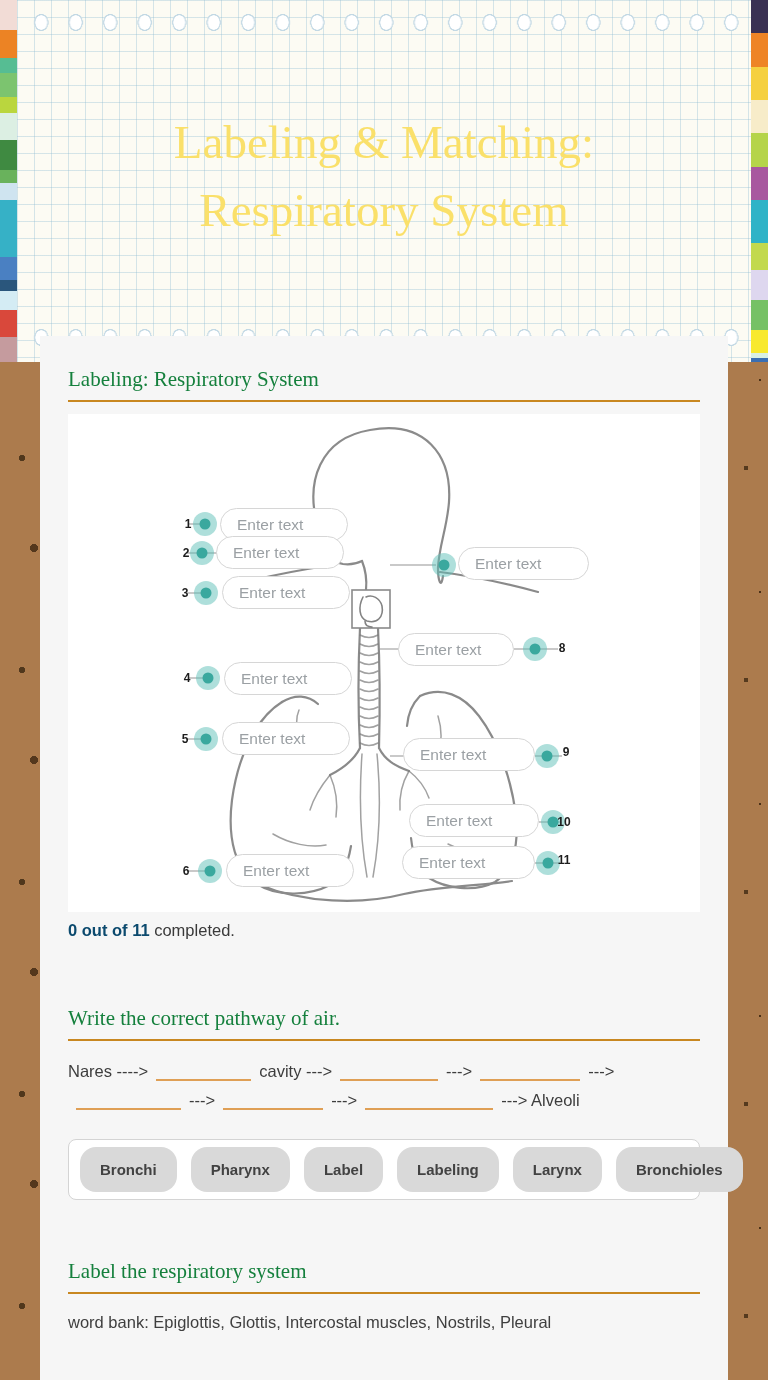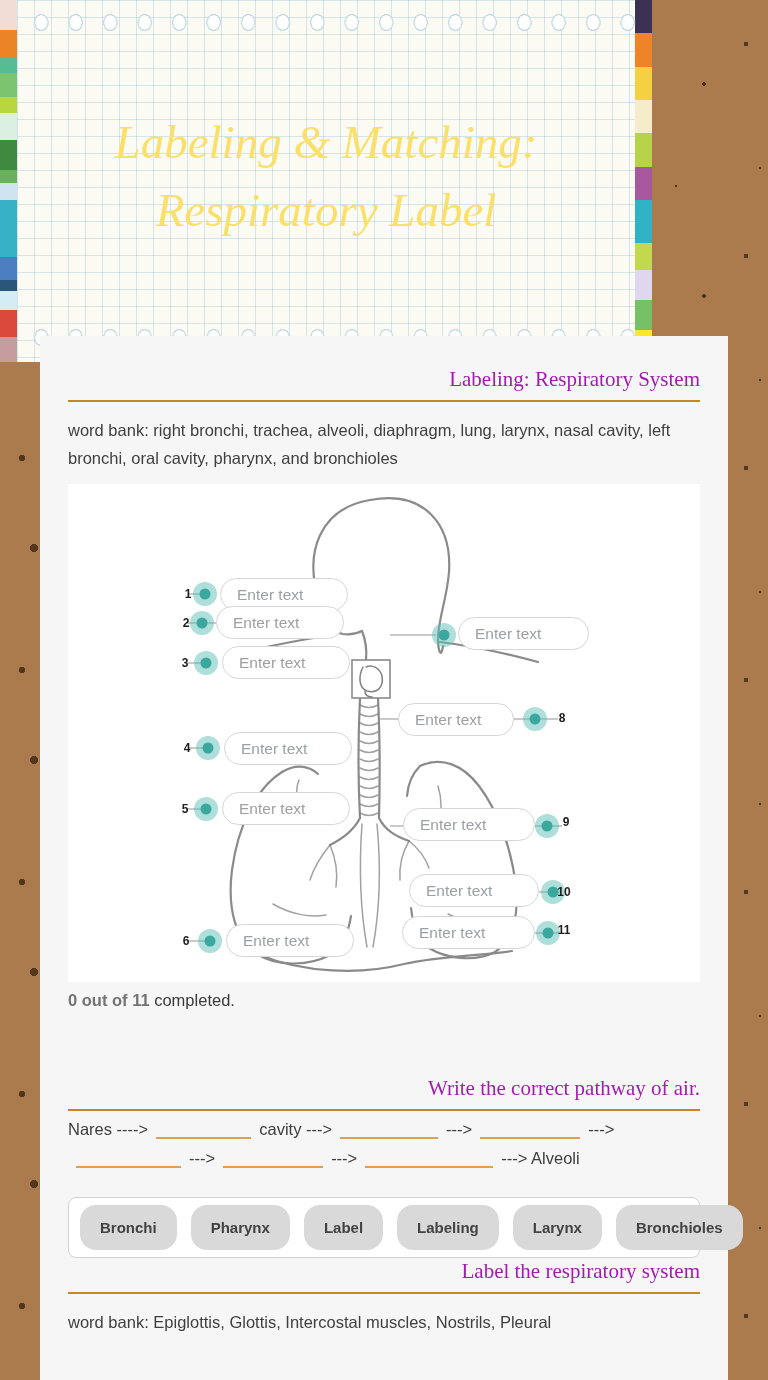--- a/index.html
+++ b/index.html
@@ -13,27 +13,26 @@
       radial-gradient(circle 2px at 122px 84px, #4a3017 97%, rgba(0,0,0,0) 100%),
       radial-gradient(circle 1.5px at 64px 146px, #50371c 97%, rgba(0,0,0,0) 100%),
       radial-gradient(circle 2.5px at 164px 44px, #553a1e 97%, rgba(0,0,0,0) 100%),
       radial-gradient(circle 1px at 94px 186px, #50371c 97%, rgba(0,0,0,0) 100%),
       radial-gradient(circle 4px at 34px 124px, rgba(74,48,23,.9) 97%, rgba(0,0,0,0) 100%),
       radial-gradient(circle 1.5px at 178px 168px, #4a3017 97%, rgba(0,0,0,0) 100%);
     background-size:194px 212px;
   }
   
   .header {
-    position:absolute; top:0; left:0; width:652px; height:362px;
+    position:absolute; top:0; left:0; width:768px; height:362px;
     background-color:#fcfbf3;
     background-image:
       linear-gradient(rgba(148,190,212,.38) 1px, rgba(0,0,0,0) 1px),
       linear-gradient(90deg, rgba(148,190,212,.38) 1px, rgba(0,0,0,0) 1px);
     background-size:17px 17px;
-    font-style:italic;
   }
   .stripe { position:absolute; top:0; height:362px; width:17px; }
   .stripe-left { left:0; background:linear-gradient(180deg,
     #f2dcd6 0 30px,#ec8324 30px 58px,#56bd93 58px 73px,#7cc46f 73px 97px,#bad63e 97px 113px,
     #dcefe3 113px 140px,#3f8a41 140px 170px,#69b25c 170px 183px,#cfe4f0 183px 200px,
     #36b1c6 200px 257px,#4a80c2 257px 280px,#2a567c 280px 291px,#d4ecf4 291px 310px,
     #d9483b 310px 337px,#c59b9e 337px 362px); }
   .stripe-right { right:0; background:linear-gradient(180deg,
     #3a3153 0 33px,#ee8426 33px 67px,#f5d040 67px 100px,#f7ecc9 100px 133px,#b5d44a 133px 167px,
     #a8589f 167px 200px,#2fb3c7 200px 243px,#c2d94d 243px 270px,#ded7ef 270px 300px,
@@ -51,25 +50,25 @@
     font-family:"Liberation Serif", serif; font-weight:400;
     font-size:47px; line-height:68px; color:#fae06a;
   }
   
   .card {
     position:absolute; left:40px; top:336px; width:688px; height:1100px;
     background:#f6f6f6; padding:0 28px;
   }
   .section-heading {
     font-family:"Liberation Serif", serif; font-weight:400;
-    font-size:21px; line-height:26px; color:#a21caf;text-align:right;
+    font-size:21px; line-height:26px; color:#15803d;
   }
   .h-first   { margin-top:30px; }
   .h-pathway { margin-top:62px; }
-  .h-label2  { }
+  .h-label2  { margin-top:58px; }
   .divider { border:none; border-top:2px solid #c88720; margin:8px 0 0 0; }
   .wordbank { margin:14px 0 0 0; max-width:604px; font-size:16.5px; line-height:28px; color:#3f3f3f; }
   
   .diagram-panel { position:relative; margin-top:12px; width:632px; height:498px; background:#ffffff; }
   .diagram-panel svg { position:absolute; left:0; top:0; }
   .pin-line { position:absolute; height:2px; background:#c9c9c9; }
   .pin-num {
     position:absolute; transform:translate(-50%,-50%);
     font-size:12px; font-weight:700; color:#1d1d1d; z-index:3;
   }
@@ -81,23 +80,23 @@
     content:""; position:absolute; left:50%; top:50%; width:11px; height:11px;
     border-radius:50%; background:#3aa89e; transform:translate(-50%,-50%);
   }
   .pin-input {
     position:absolute; height:33px; border:1px solid #d6d6d6; border-radius:17px;
     background:#fff; padding:0 16px; font-family:"Liberation Sans",sans-serif;
     font-size:15.5px; color:#444; outline:none; z-index:1;
   }
   .pin-input::placeholder { color:#9ba0a4; }
   .progress { margin-top:5px; font-size:16.5px; line-height:26px; color:#3a3a3a; }
-  .progress b { color:#737373; }
-  
-  .pathway { margin-top:4px; font-size:16.5px; line-height:29px; color:#3d3d3d; }
+  .progress b { color:#0c4a6e; }
+  
+  .pathway { margin-top:16px; font-size:16.5px; line-height:29px; color:#3d3d3d; }
   .pathway .seg { white-space:pre; }
   .blank {
     display:inline-block; height:20px; margin:0 8px; vertical-align:-4px;
     border-bottom:2px solid #df9f55;
   }
   .chips-panel {
     margin-top:24px; width:632px; min-height:46px; background:#ffffff;
     border:1px solid #d4d4d4; border-radius:8px; padding:7px 11px;
     display:flex; align-items:center; gap:14px;
   }
@@ -109,29 +108,28 @@
 </head>
 <body>
 
 <div class="header">
   <div class="stripe stripe-left"></div>
   <div class="stripe stripe-right"></div>
   <div class="holes holes-top"></div>
   <div class="holes holes-bottom"></div>
   <div class="main-title">
     <div>Labeling &amp; Matching:</div>
-    <div>Respiratory Label</div>
+    <div>Respiratory System</div>
   </div>
 </div>
 
 <div class="card">
 
   <h2 class="section-heading h-first">Labeling: Respiratory System</h2>
   <hr class="divider">
-  <p class="wordbank">word bank: right bronchi, trachea, alveoli, diaphragm, lung, larynx, nasal cavity, left bronchi, oral cavity, pharynx, and bronchioles</p>
 
   <div class="diagram-panel">
     <svg width="632" height="498" viewBox="0 0 632 498">
       <g stroke="#6e6e6e" stroke-width="2.2" fill="none" opacity="0.8" stroke-linecap="round" stroke-linejoin="round">
         <path d="M 252,120 C 234,66 254,24 302,16 C 356,6 384,40 381,88 C 379,114 371,132 370,154"></path>
         <path d="M 370,154 C 370,166 373,176 375,162 M 372,158 C 405,162 440,170 470,178"></path>
         <path d="M 252,120 C 255,138 262,148 275,150 C 283,151 290,149 294,147"></path>
         <path d="M 294,147 C 298,157 299,166 298,176"></path>
         <path d="M 158,173 C 198,162 232,156 258,152"></path>
         <path d="M 292,214 C 290,254 290,295 292,334"></path>

